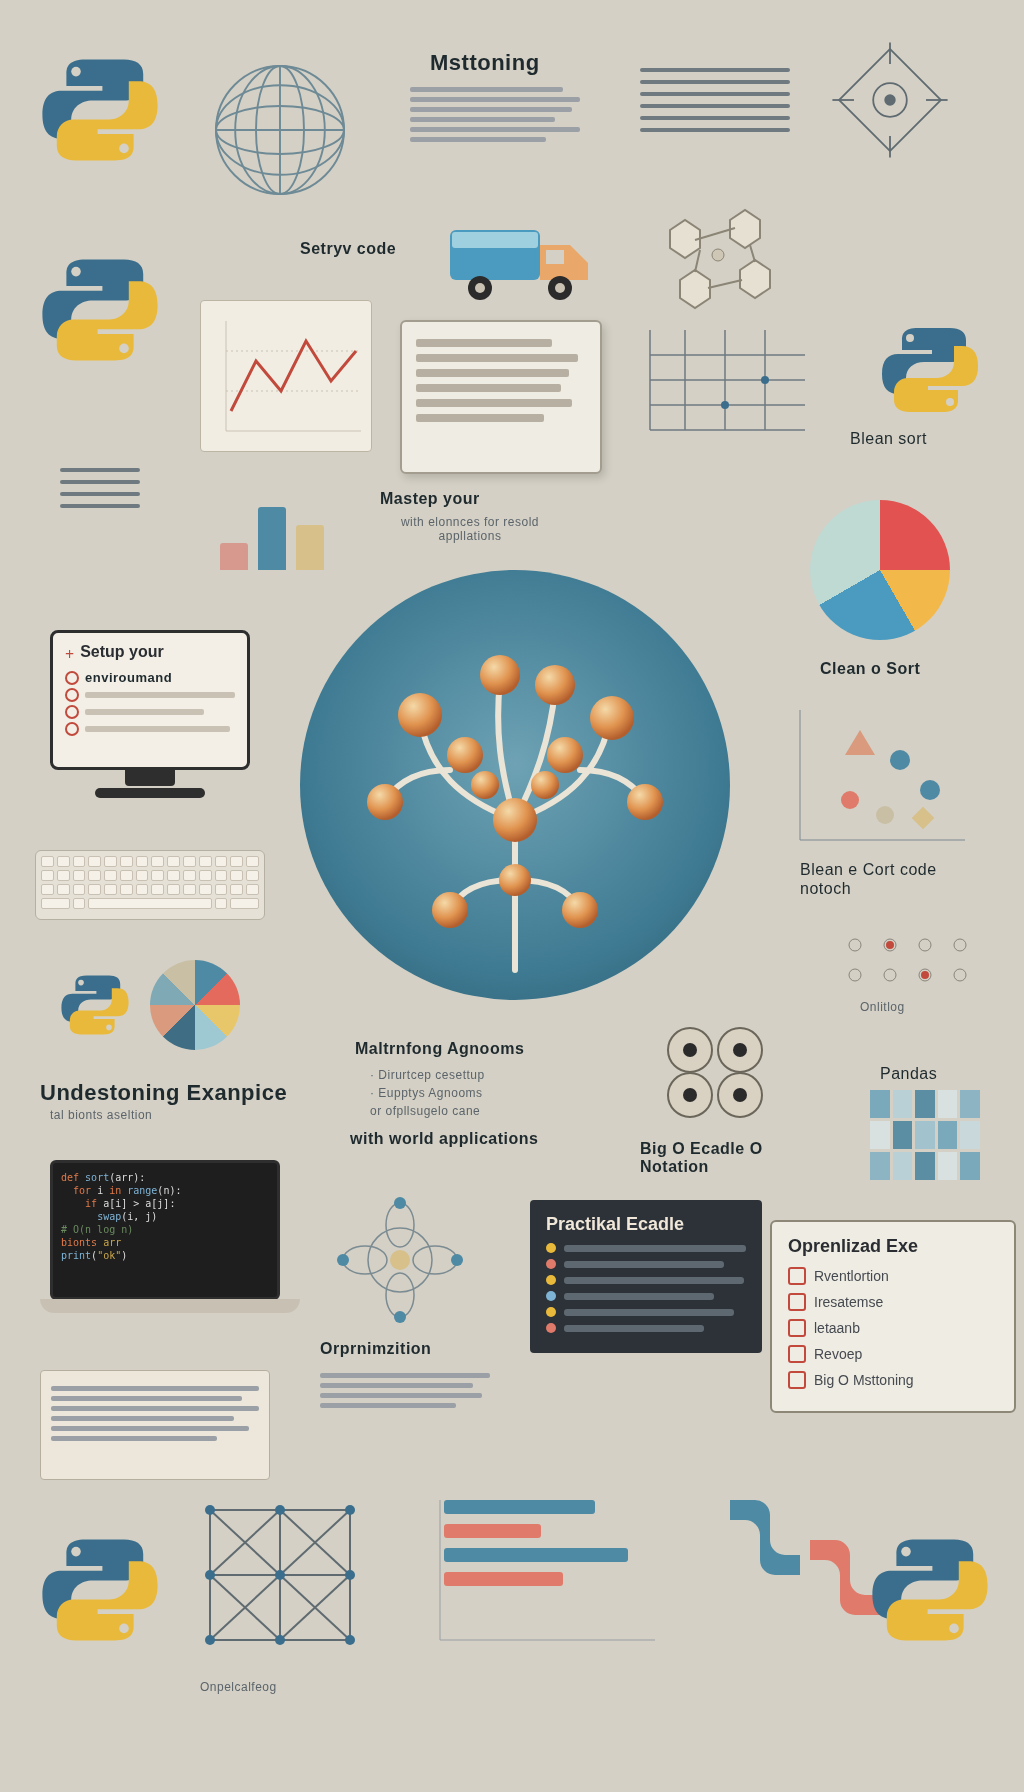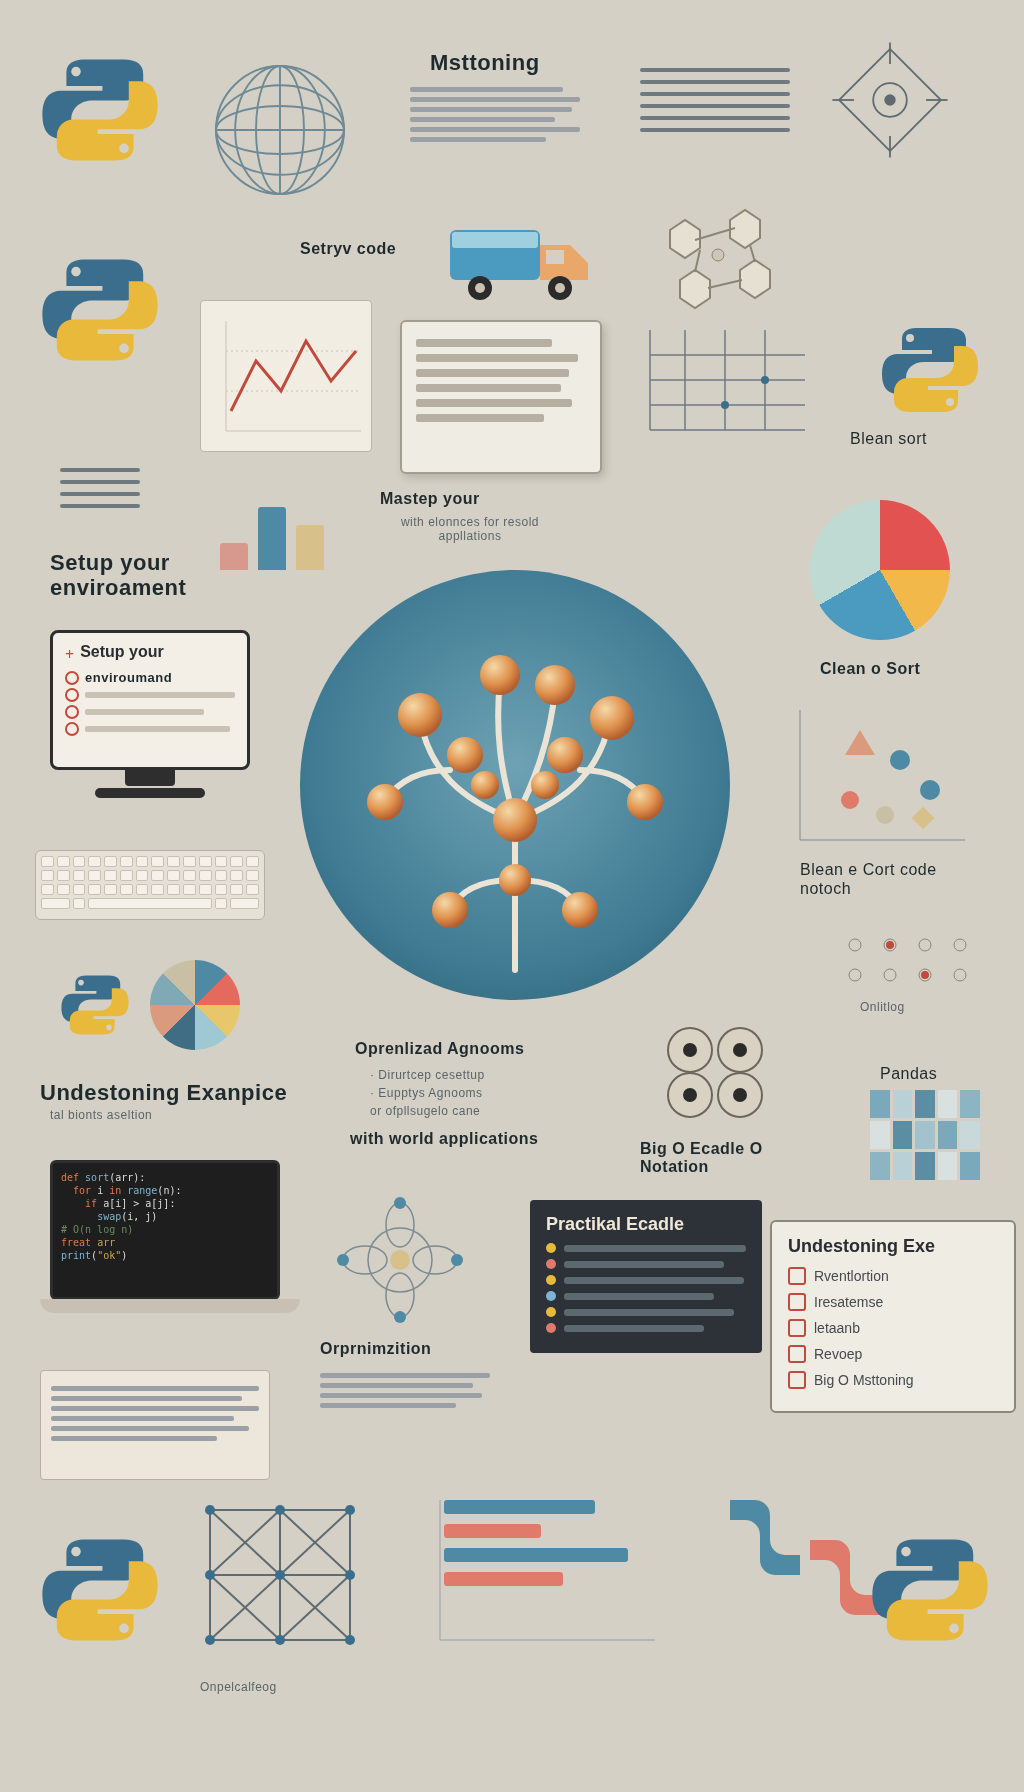--- a/index.html
+++ b/index.html
@@ -234,21 +234,20 @@
       </svg>
   </div>
   <div class="el label small" style="left:850px;top:430px">Blean sort</div>
 
   <div class="el hrstack" style="left:60px;top:460px;width:80px">
       <i></i>
       <i></i>
       <i></i>
       <i></i>
     </div>
-  <div class="el label med" style="left:50px;top:550px;width:180px;line-height:1.15">Setup your enviroament</div>
 
   <div class="el bars" style="left:220px;top:480px">
     <i style="height:30%;background:#d7988e"></i>
       <i style="height:70%;background:#4f8aa4"></i>
       <i style="height:50%;background:#d7c08a"></i>
   </div>
 
   <div class="el label small" style="left:380px;top:490px;font-weight:700">Mastep your</div>
   <div class="el label tiny" style="left:370px;top:515px;width:200px;text-align:center">with elonnces for resold appllations</div>
 
@@ -379,21 +378,21 @@
   </div>
   <div class="el label small" style="left:800px;top:860px;width:180px;font-weight:400;line-height:1.2">Blean e Cort code notoch</div>
 
   <div class="el" style="left:60px;top:970px;width:70px;height:70px"><svg viewBox="0 0 100 100">
         <use href="#pylogo"></use>
       </svg></div>
   <div class="el fan" style="left:150px;top:960px"></div>
   <div class="el label med" style="left:40px;top:1080px">Undestoning Exanpice</div>
   <div class="el label tiny" style="left:50px;top:1108px">tal bionts aseltion</div>
 
-  <div class="el label small" style="left:355px;top:1040px;font-weight:700">Oprenlizad Agnooms</div>
+  <div class="el label small" style="left:355px;top:1040px;font-weight:700">Maltrnfong Agnooms</div>
   <div class="el label tiny" style="left:370px;top:1068px">· Dirurtcep cesettup</div>
   <div class="el label tiny" style="left:370px;top:1086px">· Eupptys Agnooms</div>
   <div class="el label tiny" style="left:370px;top:1104px">or ofpllsugelo cane</div>
   <div class="el label small" style="left:350px;top:1130px;font-weight:600">with world applications</div>
 
   <div class="el cluster" style="left:645px;top:1010px">
     <svg viewBox="0 0 140 120">
         <g fill="#d9d2c2" stroke="#6b665a" stroke-width="2">
       <circle cx="45" cy="40" r="22"></circle>
           <circle cx="95" cy="40" r="22"></circle>
@@ -446,21 +445,21 @@
       <i style="background:#7aa9bb"></i>
   </div>
 
   <div class="el laptop" style="left:40px;top:1160px">
     <div class="lapscreen">
       <div class="codeln"><span class="kw">def</span> <span class="fn">sort</span>(<span>arr</span>):</div>
       <div class="codeln">&nbsp;&nbsp;<span class="kw">for</span> i <span class="kw">in</span> <span class="fn">range</span>(n):</div>
       <div class="codeln">&nbsp;&nbsp;&nbsp;&nbsp;<span class="kw">if</span> a[i] &gt; a[j]:</div>
       <div class="codeln">&nbsp;&nbsp;&nbsp;&nbsp;&nbsp;&nbsp;<span class="fn">swap</span>(i, j)</div>
       <div class="codeln"><span class="cm"># O(n log n)</span></div>
-      <div class="codeln"><span class="kw">freat</span> <span class="str">arr</span></div>
+      <div class="codeln"><span class="kw">bionts</span> <span class="str">arr</span></div>
       <div class="codeln"><span class="fn">print</span>(<span class="str">"ok"</span>)</div>
     </div>
     <div class="lapbase"></div>
   </div>
 
   <div class="el quad" style="left:330px;top:1190px;width:140px;height:140px">
     <svg viewBox="0 0 140 140">
         <g fill="none" stroke="#7b8b92" stroke-width="1.5">
       <circle cx="70" cy="70" r="32"></circle>
           <circle cx="70" cy="70" r="10" fill="#d7c08a" stroke="none"></circle>
@@ -505,21 +504,21 @@
         <span class="dcircle" style="background:#e9b93c"></span>
         <span class="dbar" style="max-width:85%"></span>
       </div>
     <div class="ditem">
         <span class="dcircle" style="background:#e07a6a"></span>
         <span class="dbar" style="max-width:70%"></span>
       </div>
   </div>
 
   <div class="el optcard" style="left:770px;top:1220px">
-    <h4>Undestoning Exe</h4>
+    <h4>Oprenlizad Exe</h4>
     <div class="chk">
         <span class="chkbox"></span>
         <span class="chktxt">Rventlortion</span>
       </div>
     <div class="chk">
         <span class="chkbox"></span>
         <span class="chktxt">Iresatemse</span>
       </div>
     <div class="chk">
         <span class="chkbox"></span>

